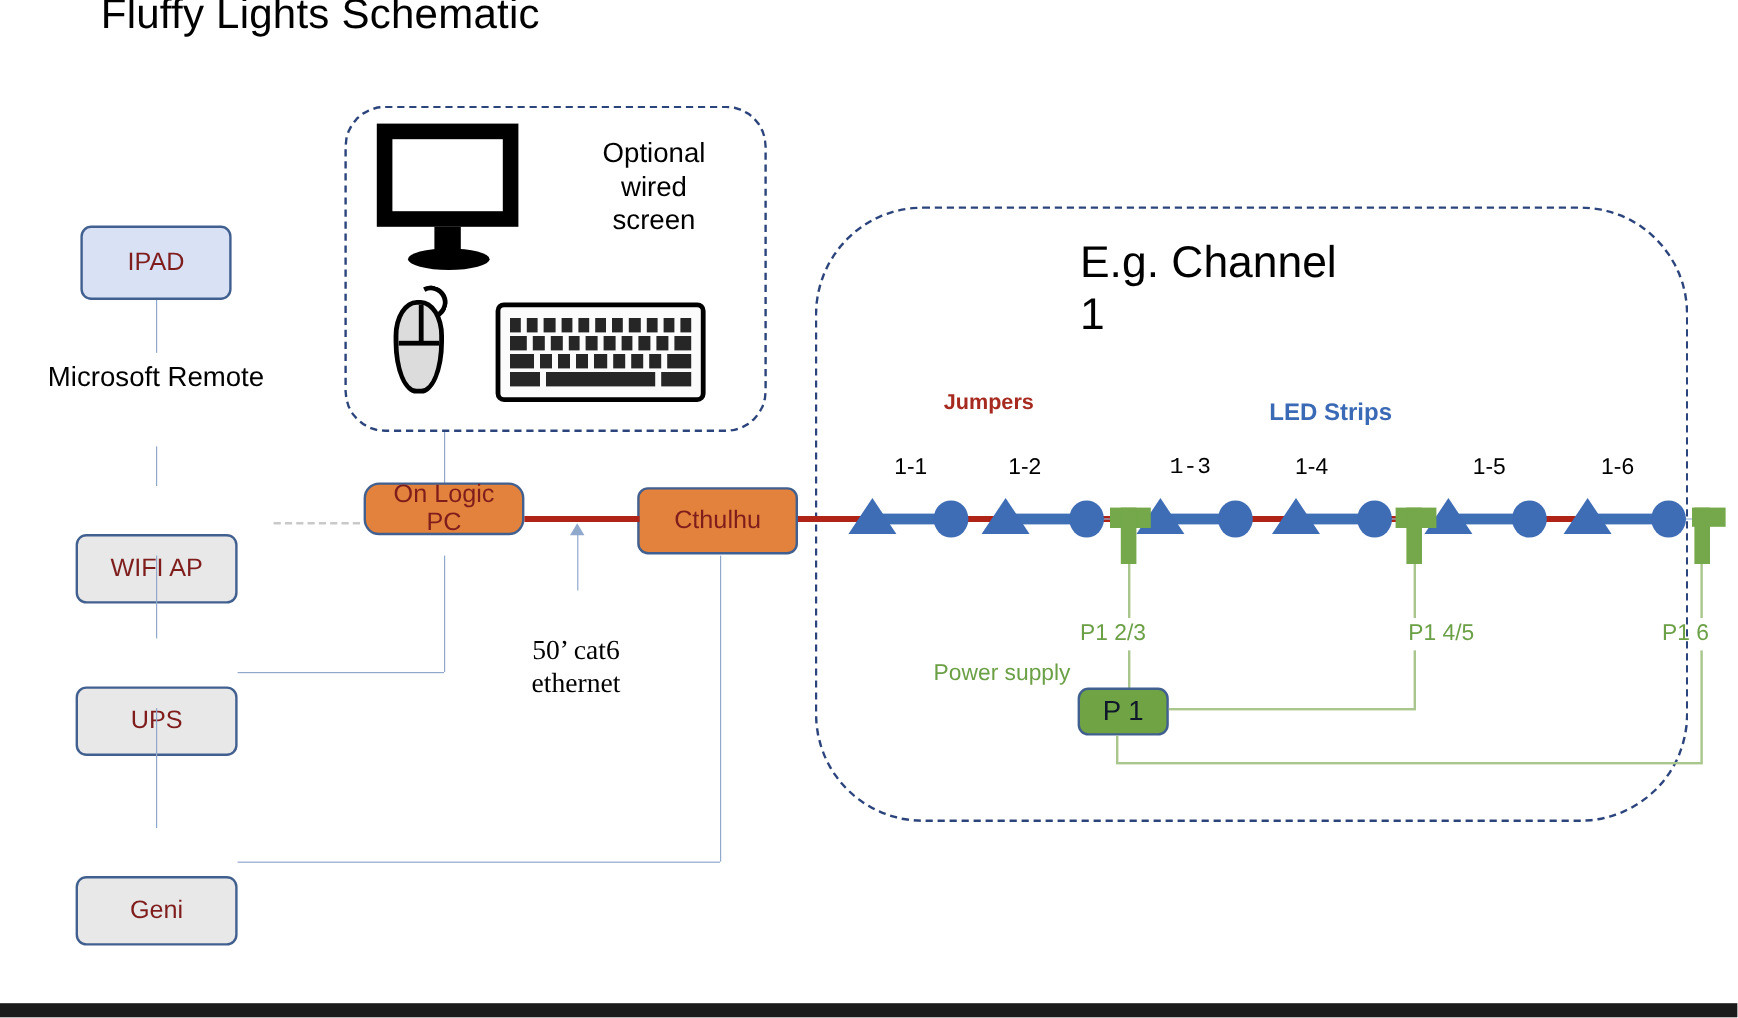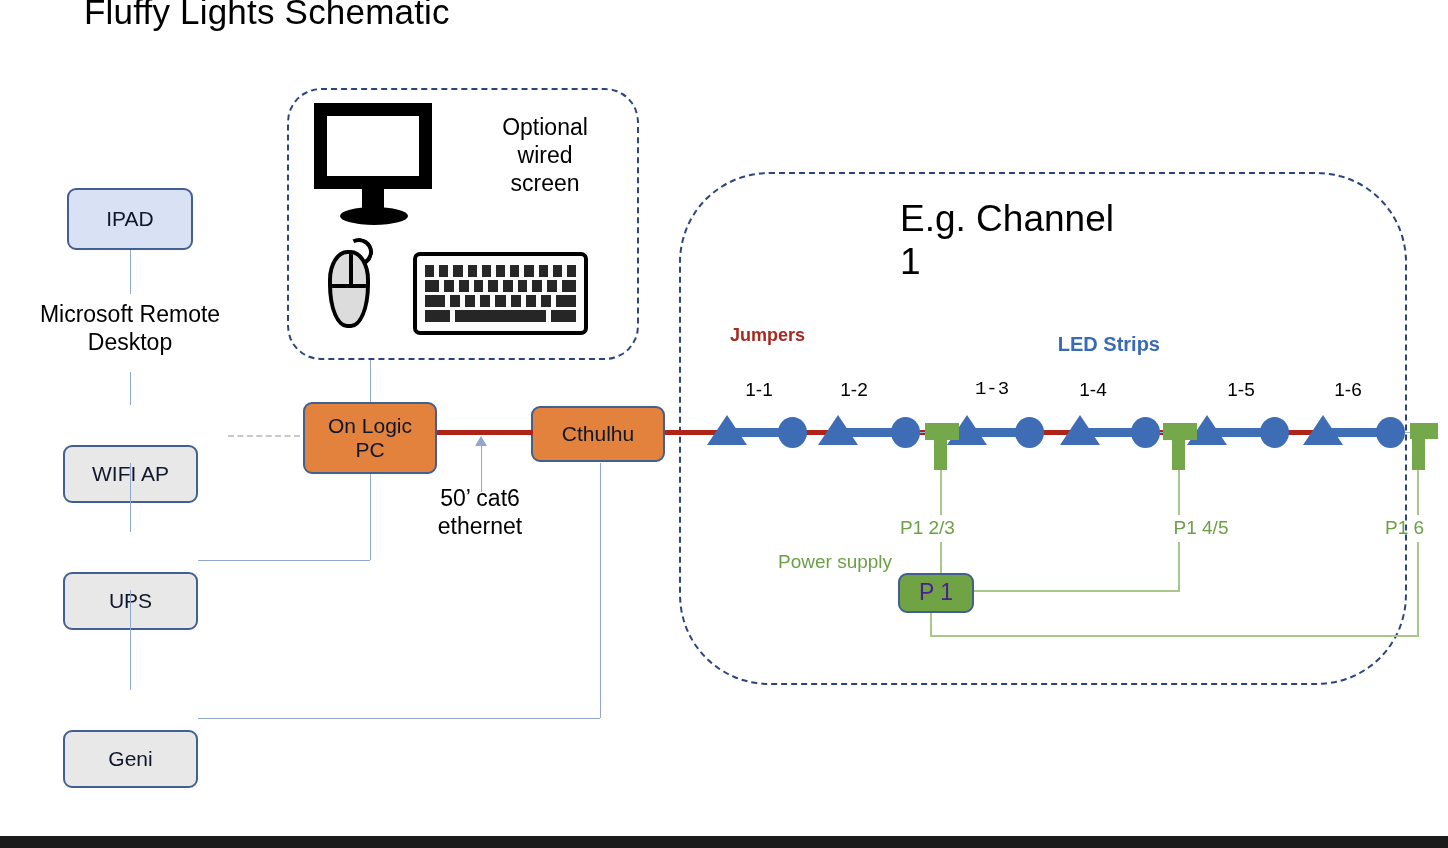--- a/index.html
+++ b/index.html
@@ -34,26 +34,26 @@
   .node {
     box-sizing: border-box;
     display: flex;
     align-items: center;
     justify-content: center;
     text-align: center;
     border-radius: 9px;
     border: 2px solid #41608f;
     font-size: 21px;
     line-height: 1.12;
-    color: #0f172a;
+    color: #7f1d1d;
   }
   .node.gray   { background: #e8e8e8; margin-top: 40px; }
   .node.lav    { background: #d9e1f5; }
   .node.orange { background: #e2823c; }
-  .node.green  { background: #6fa344; color: #4c1d95; font-size: 23px; }
+  .node.green  { background: #6fa344; color: #0f172a; font-size: 23px; }
 
   
   .lbl {
     font-size: 23px;
     color: #000000;
     text-align: center;
     line-height: 1.22;
   }
   .lbl.big { font-size: 37px; line-height: 1.16; }
   .lbl.red   { color: #a62a20; font-size: 18px; font-weight: bold; }
@@ -156,21 +156,20 @@
 
   <div class="node lav" style="left:67px; top:188px; width:126px; height:62px;">
     <span>IPAD</span>
   </div>
 
   <div class="wire wirev" style="left:130px; top:250px; height:44px;"></div>
   <div class="wire wirev" style="left:130px; top:372px; height:33px;"></div>
 
   <div class="lbl" style="left:10px; top:300px; width:240px;">
     <div>Microsoft Remote</div>
-    <div>Desktop</div>
   </div>
 
   <div class="node gray" style="left:63px; top:405px; width:135px; height:58px;">
     <span>WIFI AP</span>
   </div>
 
   <div class="wire wirev" style="left:130px; top:463px; height:69px;"></div>
 
   <div class="node gray" style="left:63px; top:532px; width:135px; height:58px;">
     <span>UPS</span>
@@ -247,50 +246,50 @@
   </div>
 
   <div class="lbl" style="left:470px; top:113px; width:150px;">
     <div>Optional</div>
     <div>wired</div>
     <div>screen</div>
   </div>
 
   <div class="wire wirev" style="left:370px; top:360px; height:45px;"></div>
 
-  <div class="node orange" style="left:303px; top:402px; width:134px; height:72px;">
+  <div class="node orange" style="left:303px; top:402px; width:134px; height:44px;border-radius:13px;">
     <span>
       <span>On Logic</span><br>
       <span>PC</span>
     </span>
   </div>
 
   <div class="node orange" style="left:531px; top:406px; width:134px; height:56px;">
     <span>Cthulhu</span>
   </div>
 
   <div class="redline" style="left:437px; top:430px; width:96px;"></div>
 
   <div class="wire wirev" style="left:481px; top:442px; height:50px;"></div>
   <div style="left:475px; top:436px; width:0; height:0;
               border-left:6px solid transparent; border-right:6px solid transparent;
               border-bottom:10px solid #8fa8cc;"></div>
-  <div class="lbl" style="left:405px; top:484px; width:150px;">
+  <div class="lbl" style="left:405px; top:528px; width:150px;font-family:Liberation Serif, serif;">
     <div>50’ cat6</div>
     <div>ethernet</div>
   </div>
 
   <div class="dashbox" id="channel-box" style="left:679px; top:172px; width:728px; height:513px;"></div>
 
   <div class="lbl big" style="left:900px; top:198px; width:260px; text-align:left;">
     <div>E.g. Channel</div>
     <div>1</div>
   </div>
 
-  <div class="lbl red" style="left:730px; top:325px; width:120px; text-align:left;">Jumpers</div>
+  <div class="lbl red" style="left:764px; top:325px; width:120px; text-align:center;">Jumpers</div>
   <div class="lbl blue" style="left:1000px; top:332px; width:160px; text-align:right;">LED Strips</div>
 
   <div class="lbl strip" style="left:729px; top:378px; width:60px;">1-1</div>
   <div class="lbl strip" style="left:824px; top:378px; width:60px;">1-2</div>
   <div class="lbl strip" style="left:962px; top:378px; width:60px;font-family:Liberation Mono, monospace;">1-3</div>
   <div class="lbl strip" style="left:1063px; top:378px; width:60px;">1-4</div>
   <div class="lbl strip" style="left:1211px; top:378px; width:60px;">1-5</div>
   <div class="lbl strip" style="left:1318px; top:378px; width:60px;">1-6</div>
 
   <div class="redline" style="left:665px; top:430px; width:61px;"></div>

